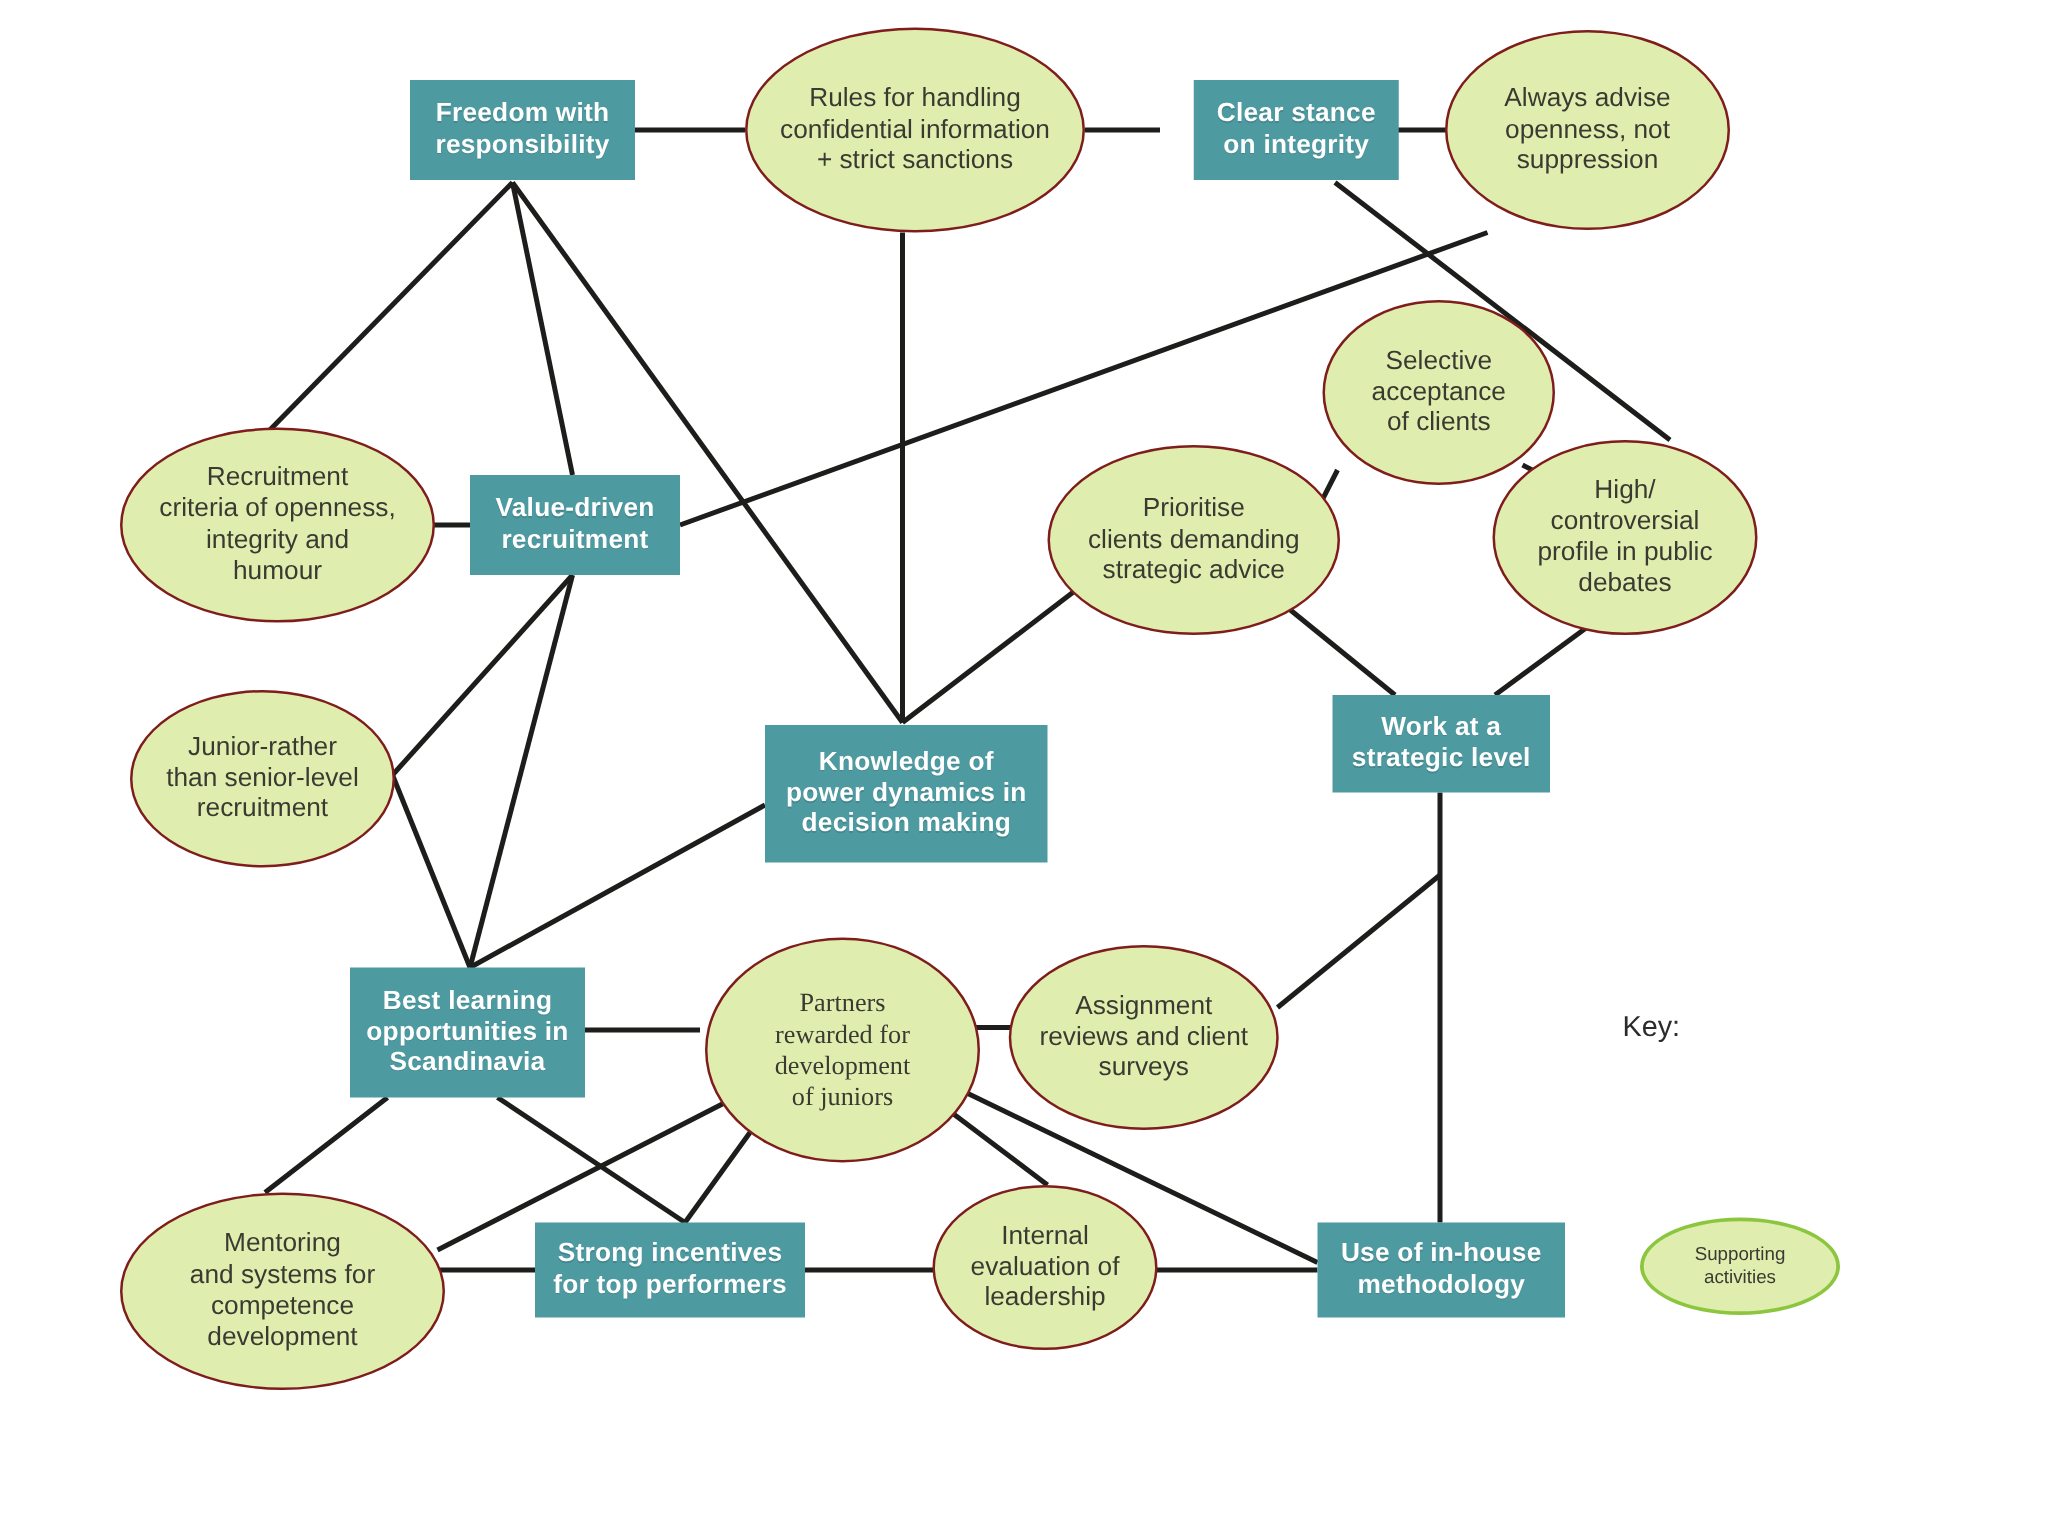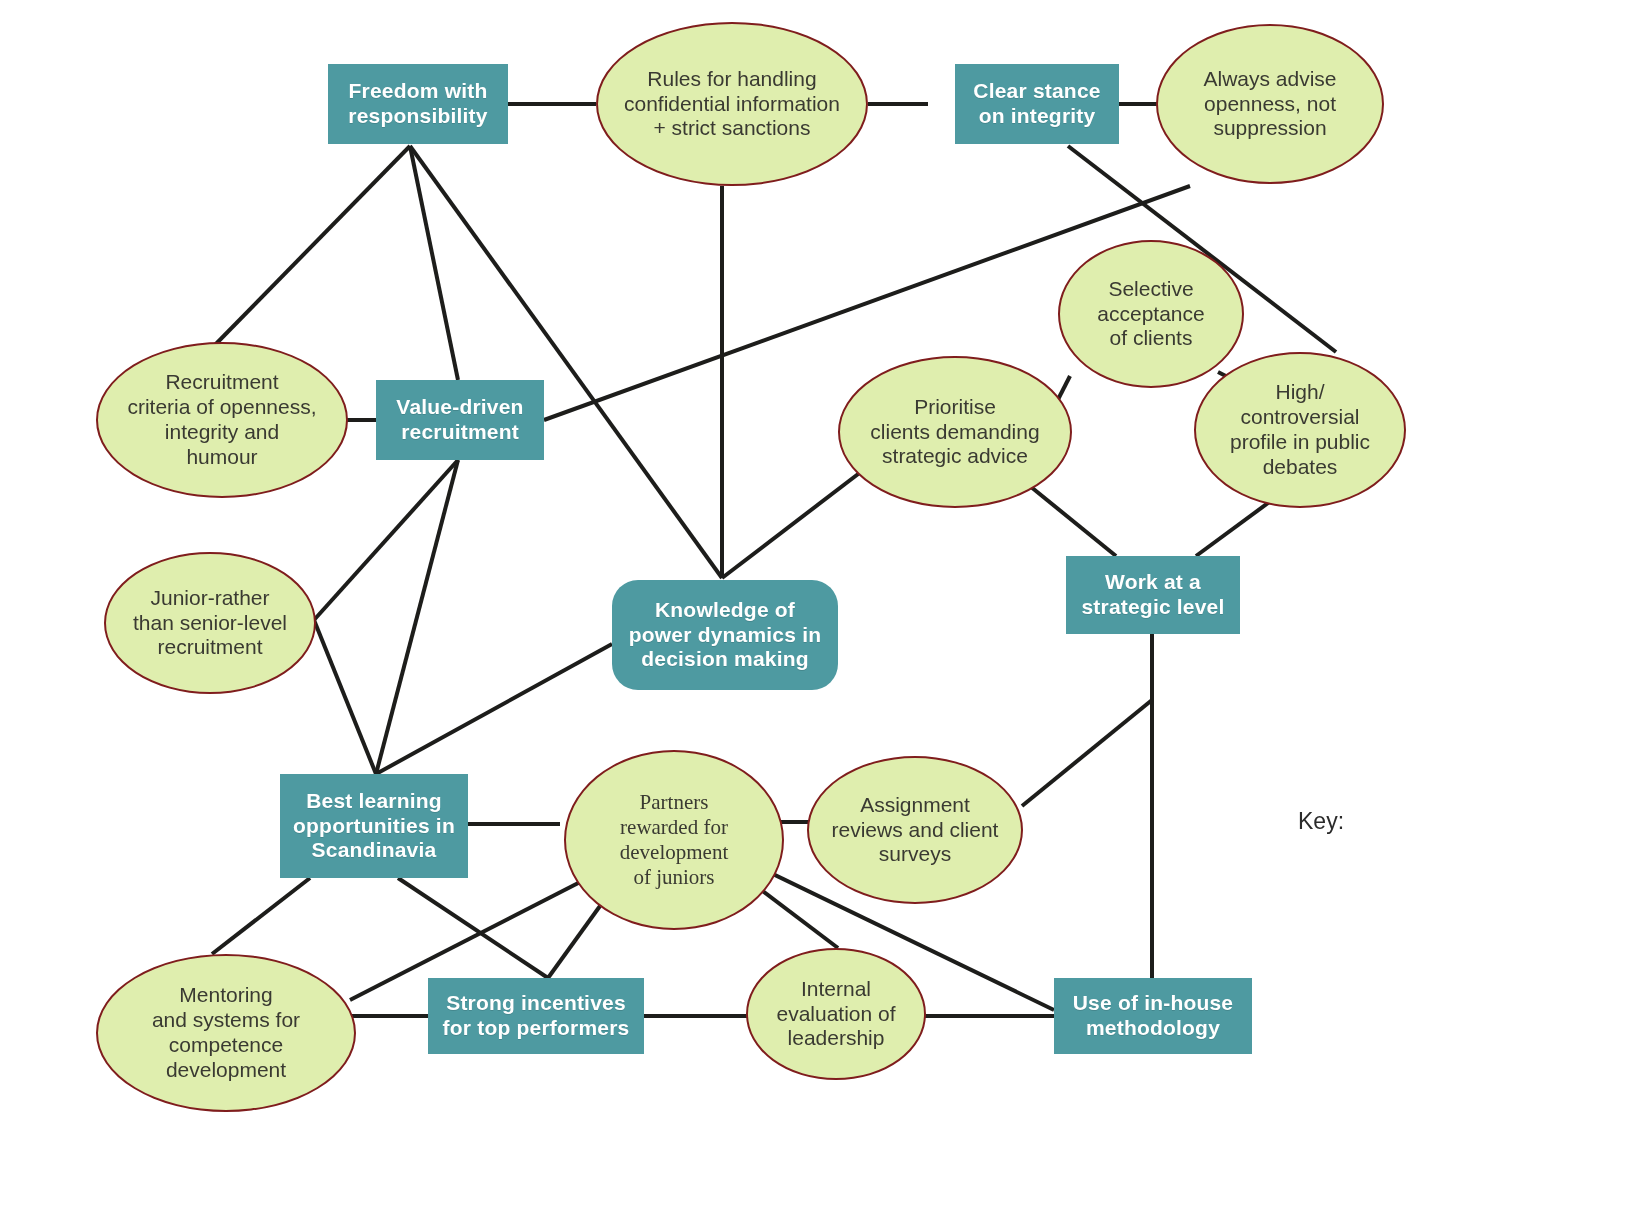--- a/index.html
+++ b/index.html
@@ -102,21 +102,21 @@
       <div class="node support" style="left: 838px; top: 356px; width: 234px; height: 152px;">
         <span class="lbl">Prioritise
 clients demanding
 strategic advice</span>
       </div>
       <div class="node support" style="left: 104px; top: 552px; width: 212px; height: 142px;">
         <span class="lbl">Junior-rather
 than senior-level
 recruitment</span>
       </div>
-      <div class="node theme" style="left: 612px; top: 580px; width: 226px; height: 110px; border-radius: 26px;">
+      <div class="node theme" style="left: 612px; top: 580px; width: 226px; height: 110px;">
         <span class="lbl">Knowledge of
 power dynamics in
 decision making</span>
       </div>
       <div class="node theme" style="left: 1066px; top: 556px; width: 174px; height: 78px;">
         <span class="lbl">Work at a
 strategic level</span>
       </div>
       <div class="node theme" style="left: 280px; top: 774px; width: 188px; height: 104px;">
         <span class="lbl">Best learning
@@ -149,13 +149,15 @@
 evaluation of
 leadership</span>
       </div>
       <div class="node theme" style="left: 1054px; top: 978px; width: 198px; height: 76px;">
         <span class="lbl">Use of in-house
 methodology</span>
       </div>
     </div>
 
   <div class="key-title" style="left:1298px;top:808px;">Key:</div>
+  <div class="key-ellipse" style="left:1312px;top:974px;width:154px;height:72px;">Supporting
+activities</div>
 </div>
 
 </body></html>

